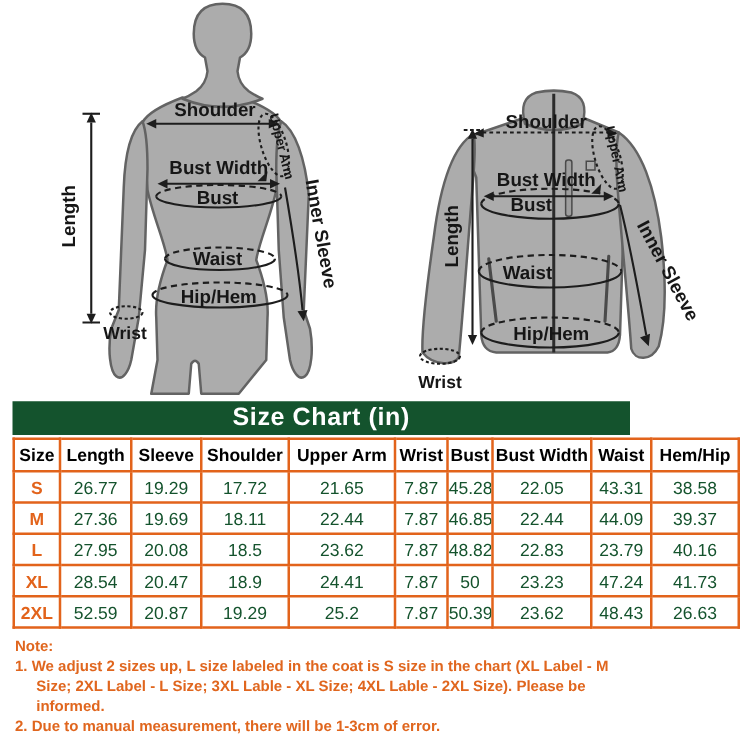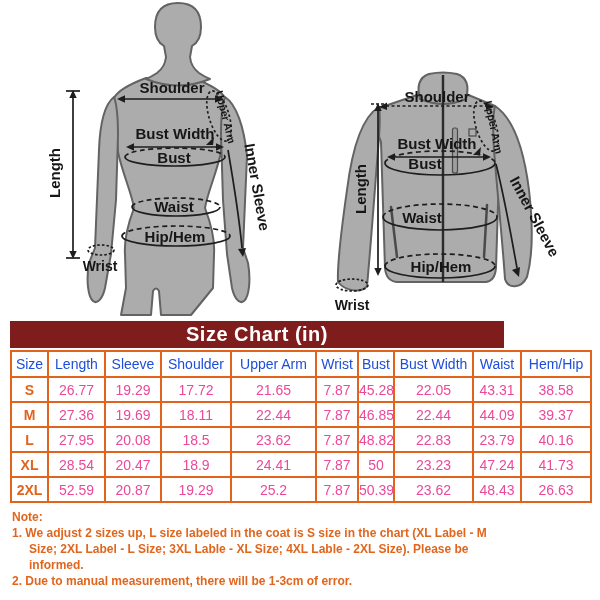--- a/index.html
+++ b/index.html
@@ -2,31 +2,31 @@
 <html><head>
 <meta charset="utf-8">
 <style>
   html,body { margin:0; padding:0; background:#ffffff; }
   body { width:600px; height:600px; overflow:hidden; font-family:"Liberation Sans",sans-serif; }
   .sheet { width:514px; height:600px; background:#fff; position:relative; }
   svg.diagram { display:block; }
   svg.diagram text { font-family:"Liberation Sans",sans-serif; font-weight:bold; fill:#161616; }
 
   .title-bar {
-    margin:3px 10px 0; height:27px; background:#7f1d1d; color:#fff;
+    margin:3px 10px 0; height:27px; background:#14532d; color:#fff;
     font-weight:bold; font-size:20px; line-height:27px; text-align:center; letter-spacing:.5px;
   }
   table.size-table {
     border-collapse:collapse; table-layout:fixed; width:580px; margin:2px 10px 0;
   }
   table.size-table th, table.size-table td {
     border:2px solid #E2631B; text-align:center; padding:0; overflow:hidden; white-space:nowrap;
   }
-  table.size-table th { color:#1d4ed8; font-weight:normal; font-size:14px; height:24px; }
-  table.size-table td { color:#ec4899; font-weight:normal; font-size:14px; height:23px; }
+  table.size-table th { color:#000000; font-weight:bold; font-size:14px; height:24px; }
+  table.size-table td { color:#14532d; font-weight:normal; font-size:14px; height:23px; }
   table.size-table td.size-col { color:#E2631B; font-weight:bold; }
 
   .note { margin:6px 12px 0; color:#E0661E; font-weight:bold; font-size:12px; line-height:16px; }
   .note-item { padding-left:17px; text-indent:-17px; }
 </style>
 </head>
 <body>
 
 <div class="sheet">
 

